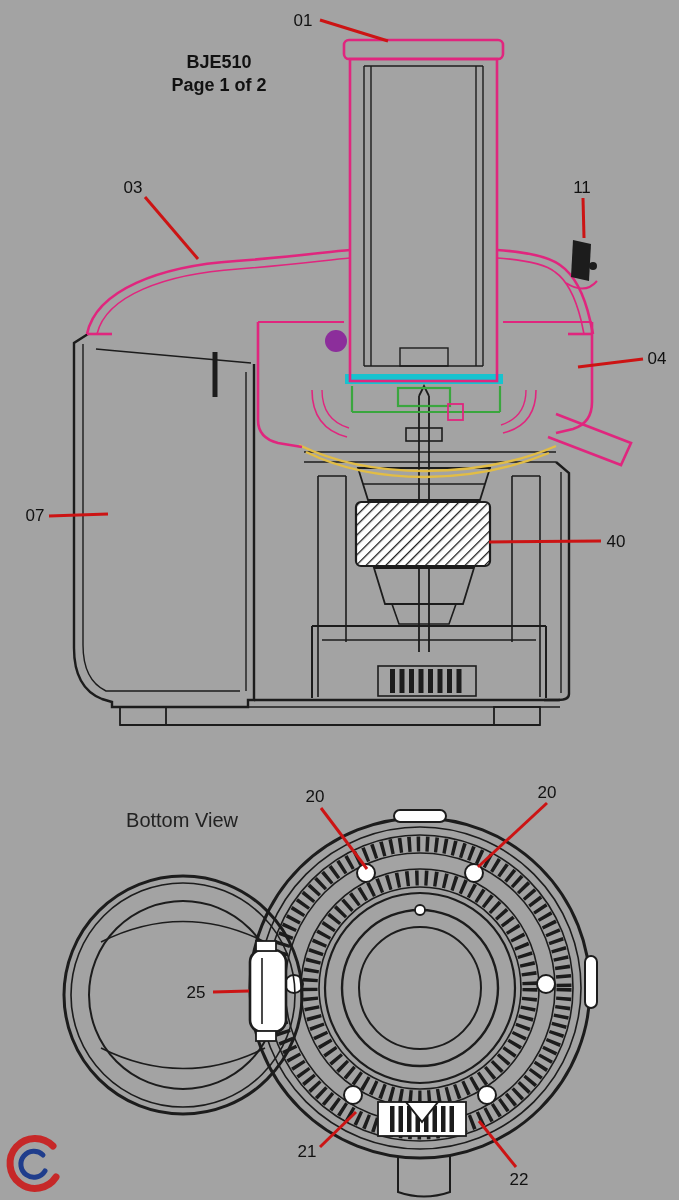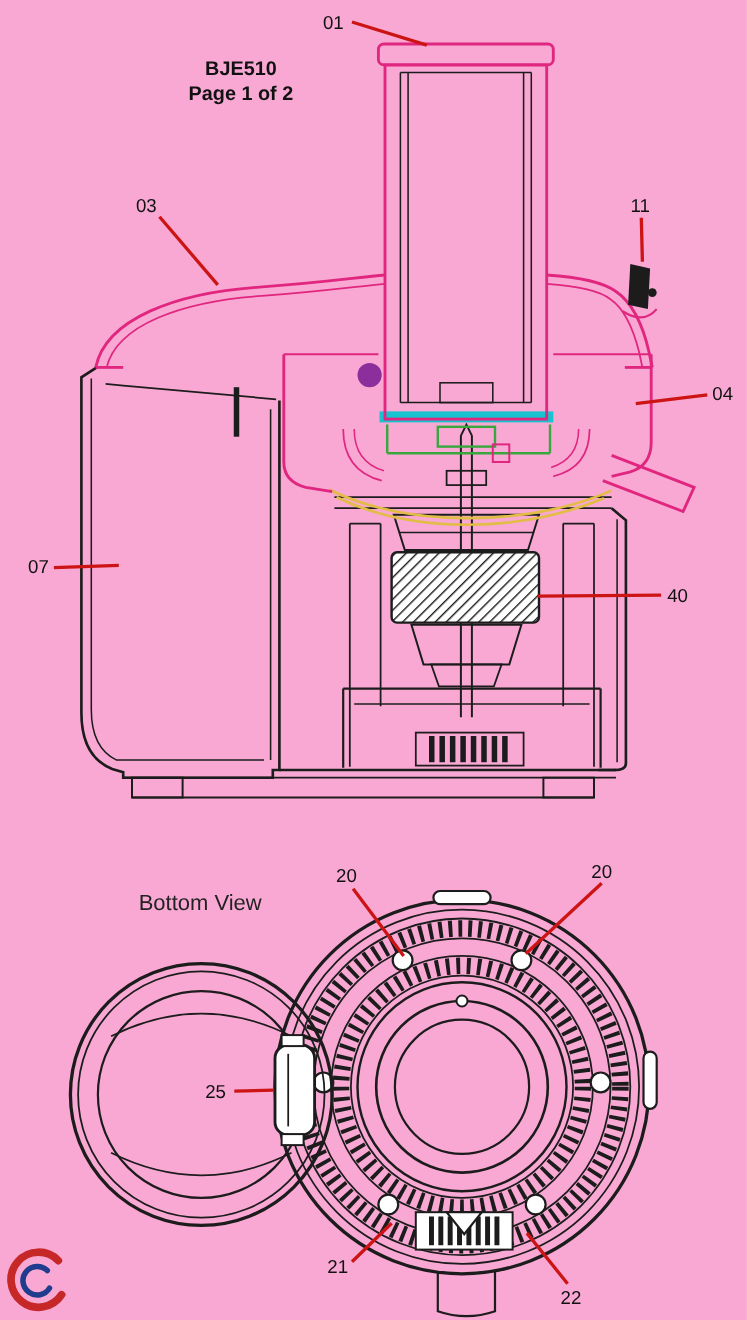--- a/index.html
+++ b/index.html
@@ -1,20 +1,20 @@
 <!DOCTYPE html>
 <html><head>
 <meta charset="utf-8">
 <style>
   html, body { margin: 0; padding: 0; background: #ffffff; }
   .canvas {
     position: relative;
     width: 679px;
     height: 1200px;
-    background: #f9a8d4;
+    background: #a3a3a3;
     overflow: hidden;
     font-family: "Liberation Sans", sans-serif;
   }
   svg { display: block; }
   text { font-family: "Liberation Sans", sans-serif; }
 </style>
 </head>
 <body>
 
 <div class="canvas">

